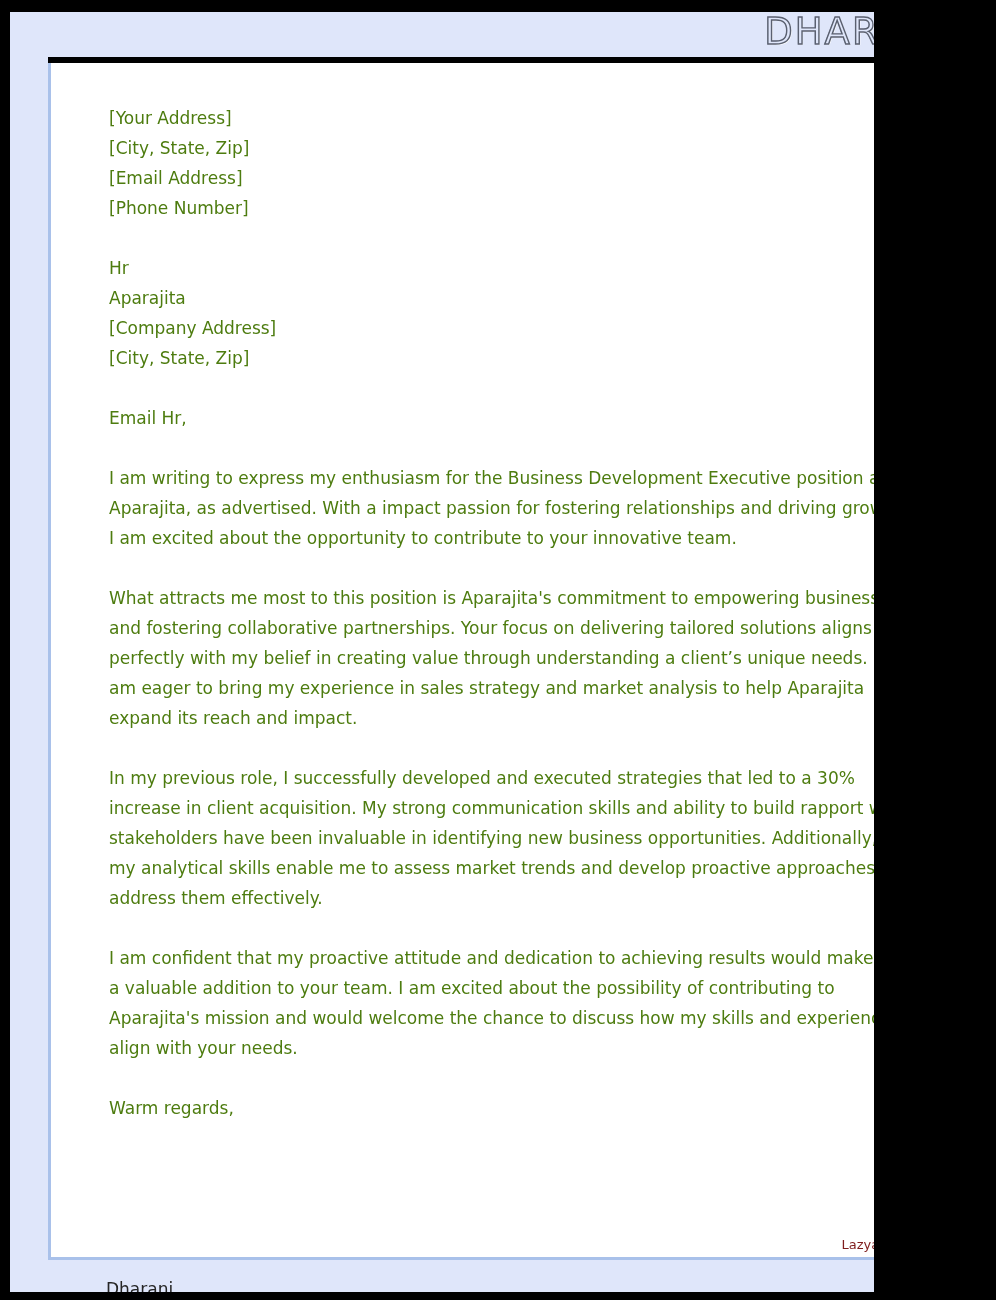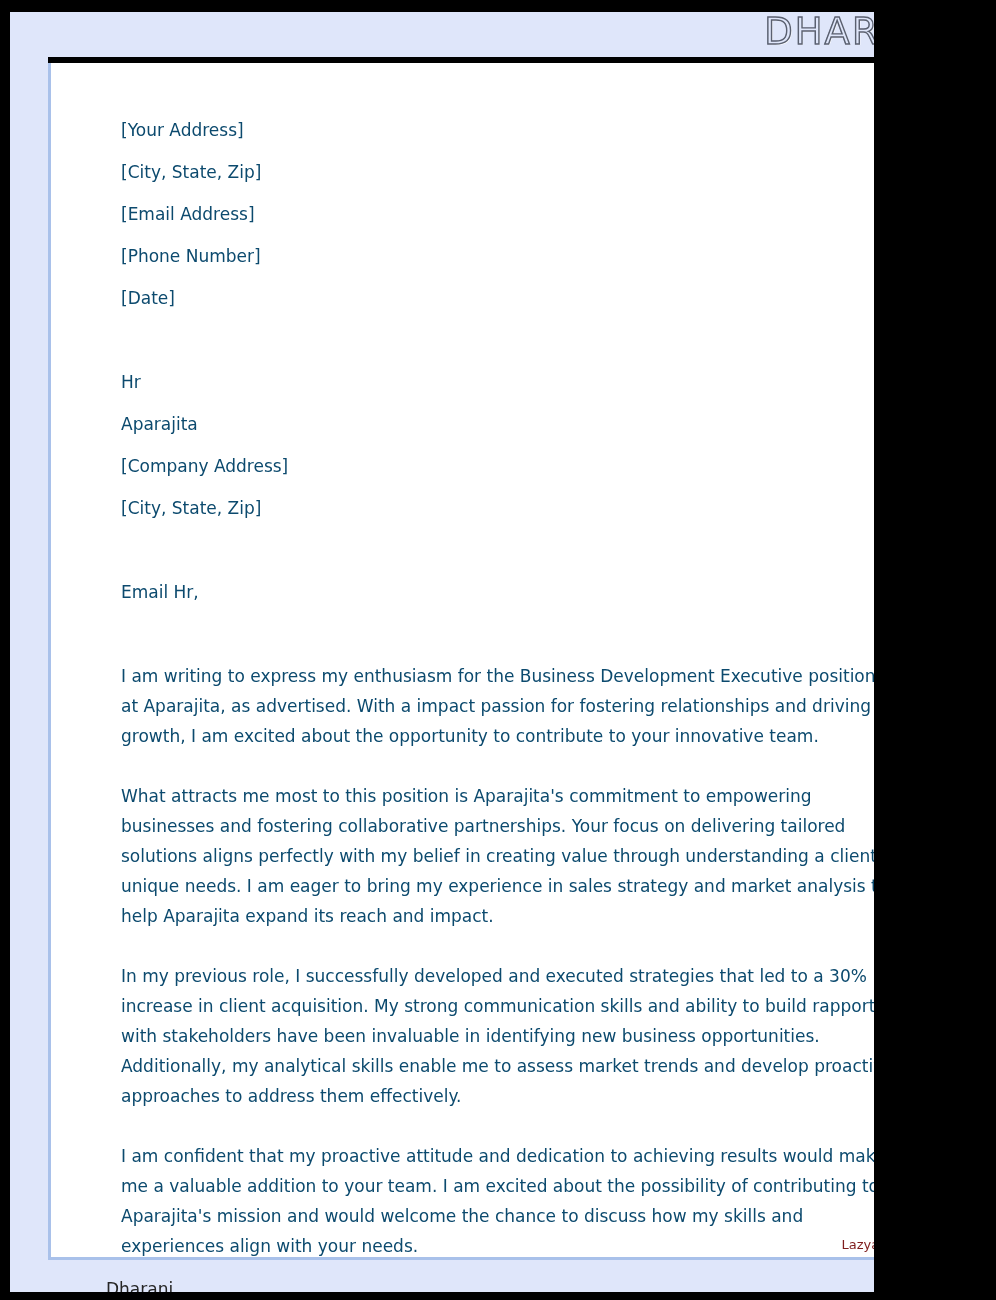--- a/index.html
+++ b/index.html
@@ -79,22 +79,22 @@
     width: 800px;
   }
 
   .addr-line,
   .salutation,
   .para,
   .closing-line {
     font-family: "DejaVu Sans", sans-serif;
     font-size: 17px;
     line-height: 30px;
-    color: #0c4a6e;
-    margin: 12px;
+    color: #4d7c0f;
+    margin: 0;
   }
 
   .block-gap {
     height: 30px;
   }
 
   .para {
     margin-bottom: 30px;
   }
 
@@ -132,21 +132,20 @@
   <div class="accent-bar"></div>
 
   <div class="letter-sheet">
     <div class="letter-body">
 
       <div>
         <div class="addr-line">[Your Address]</div>
         <div class="addr-line">[City, State, Zip]</div>
         <div class="addr-line">[Email Address]</div>
         <div class="addr-line">[Phone Number]</div>
-        <div class="addr-line">[Date]</div>
       </div>
 
       <div class="block-gap"></div>
 
       <div>
         <div class="addr-line">Hr</div>
         <div class="addr-line">Aparajita</div>
         <div class="addr-line">[Company Address]</div>
         <div class="addr-line">[City, State, Zip]</div>
       </div>

